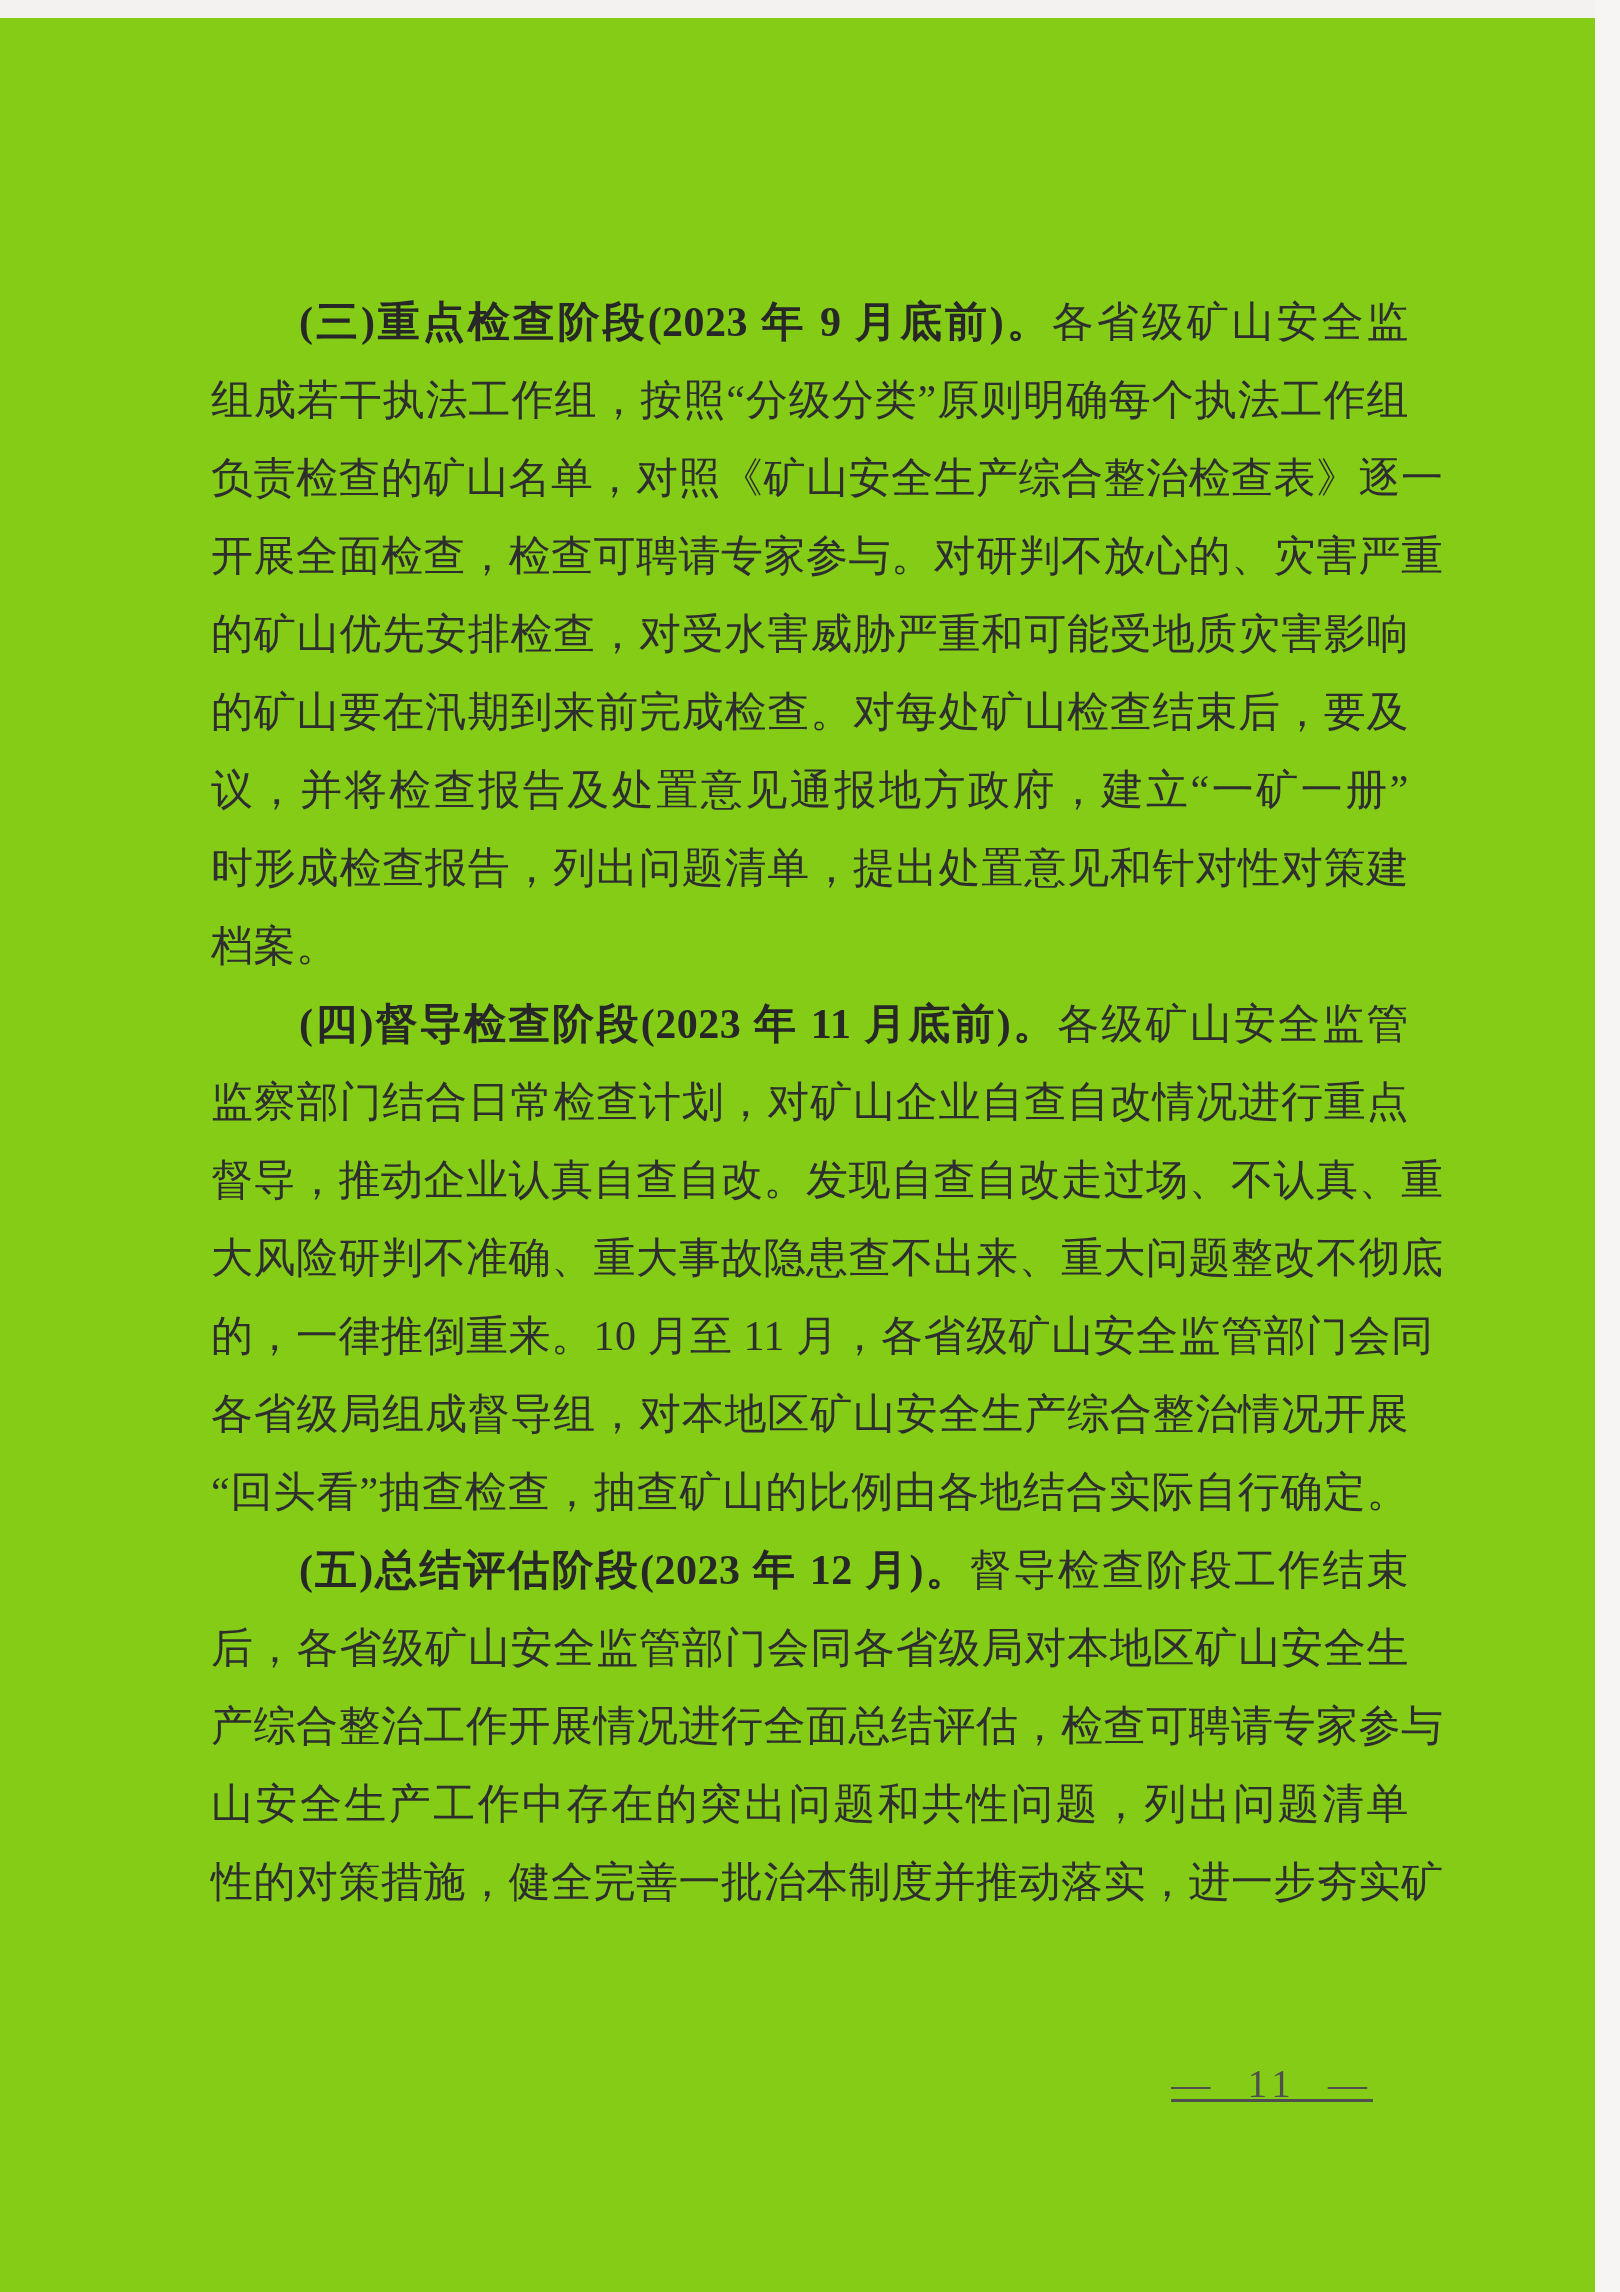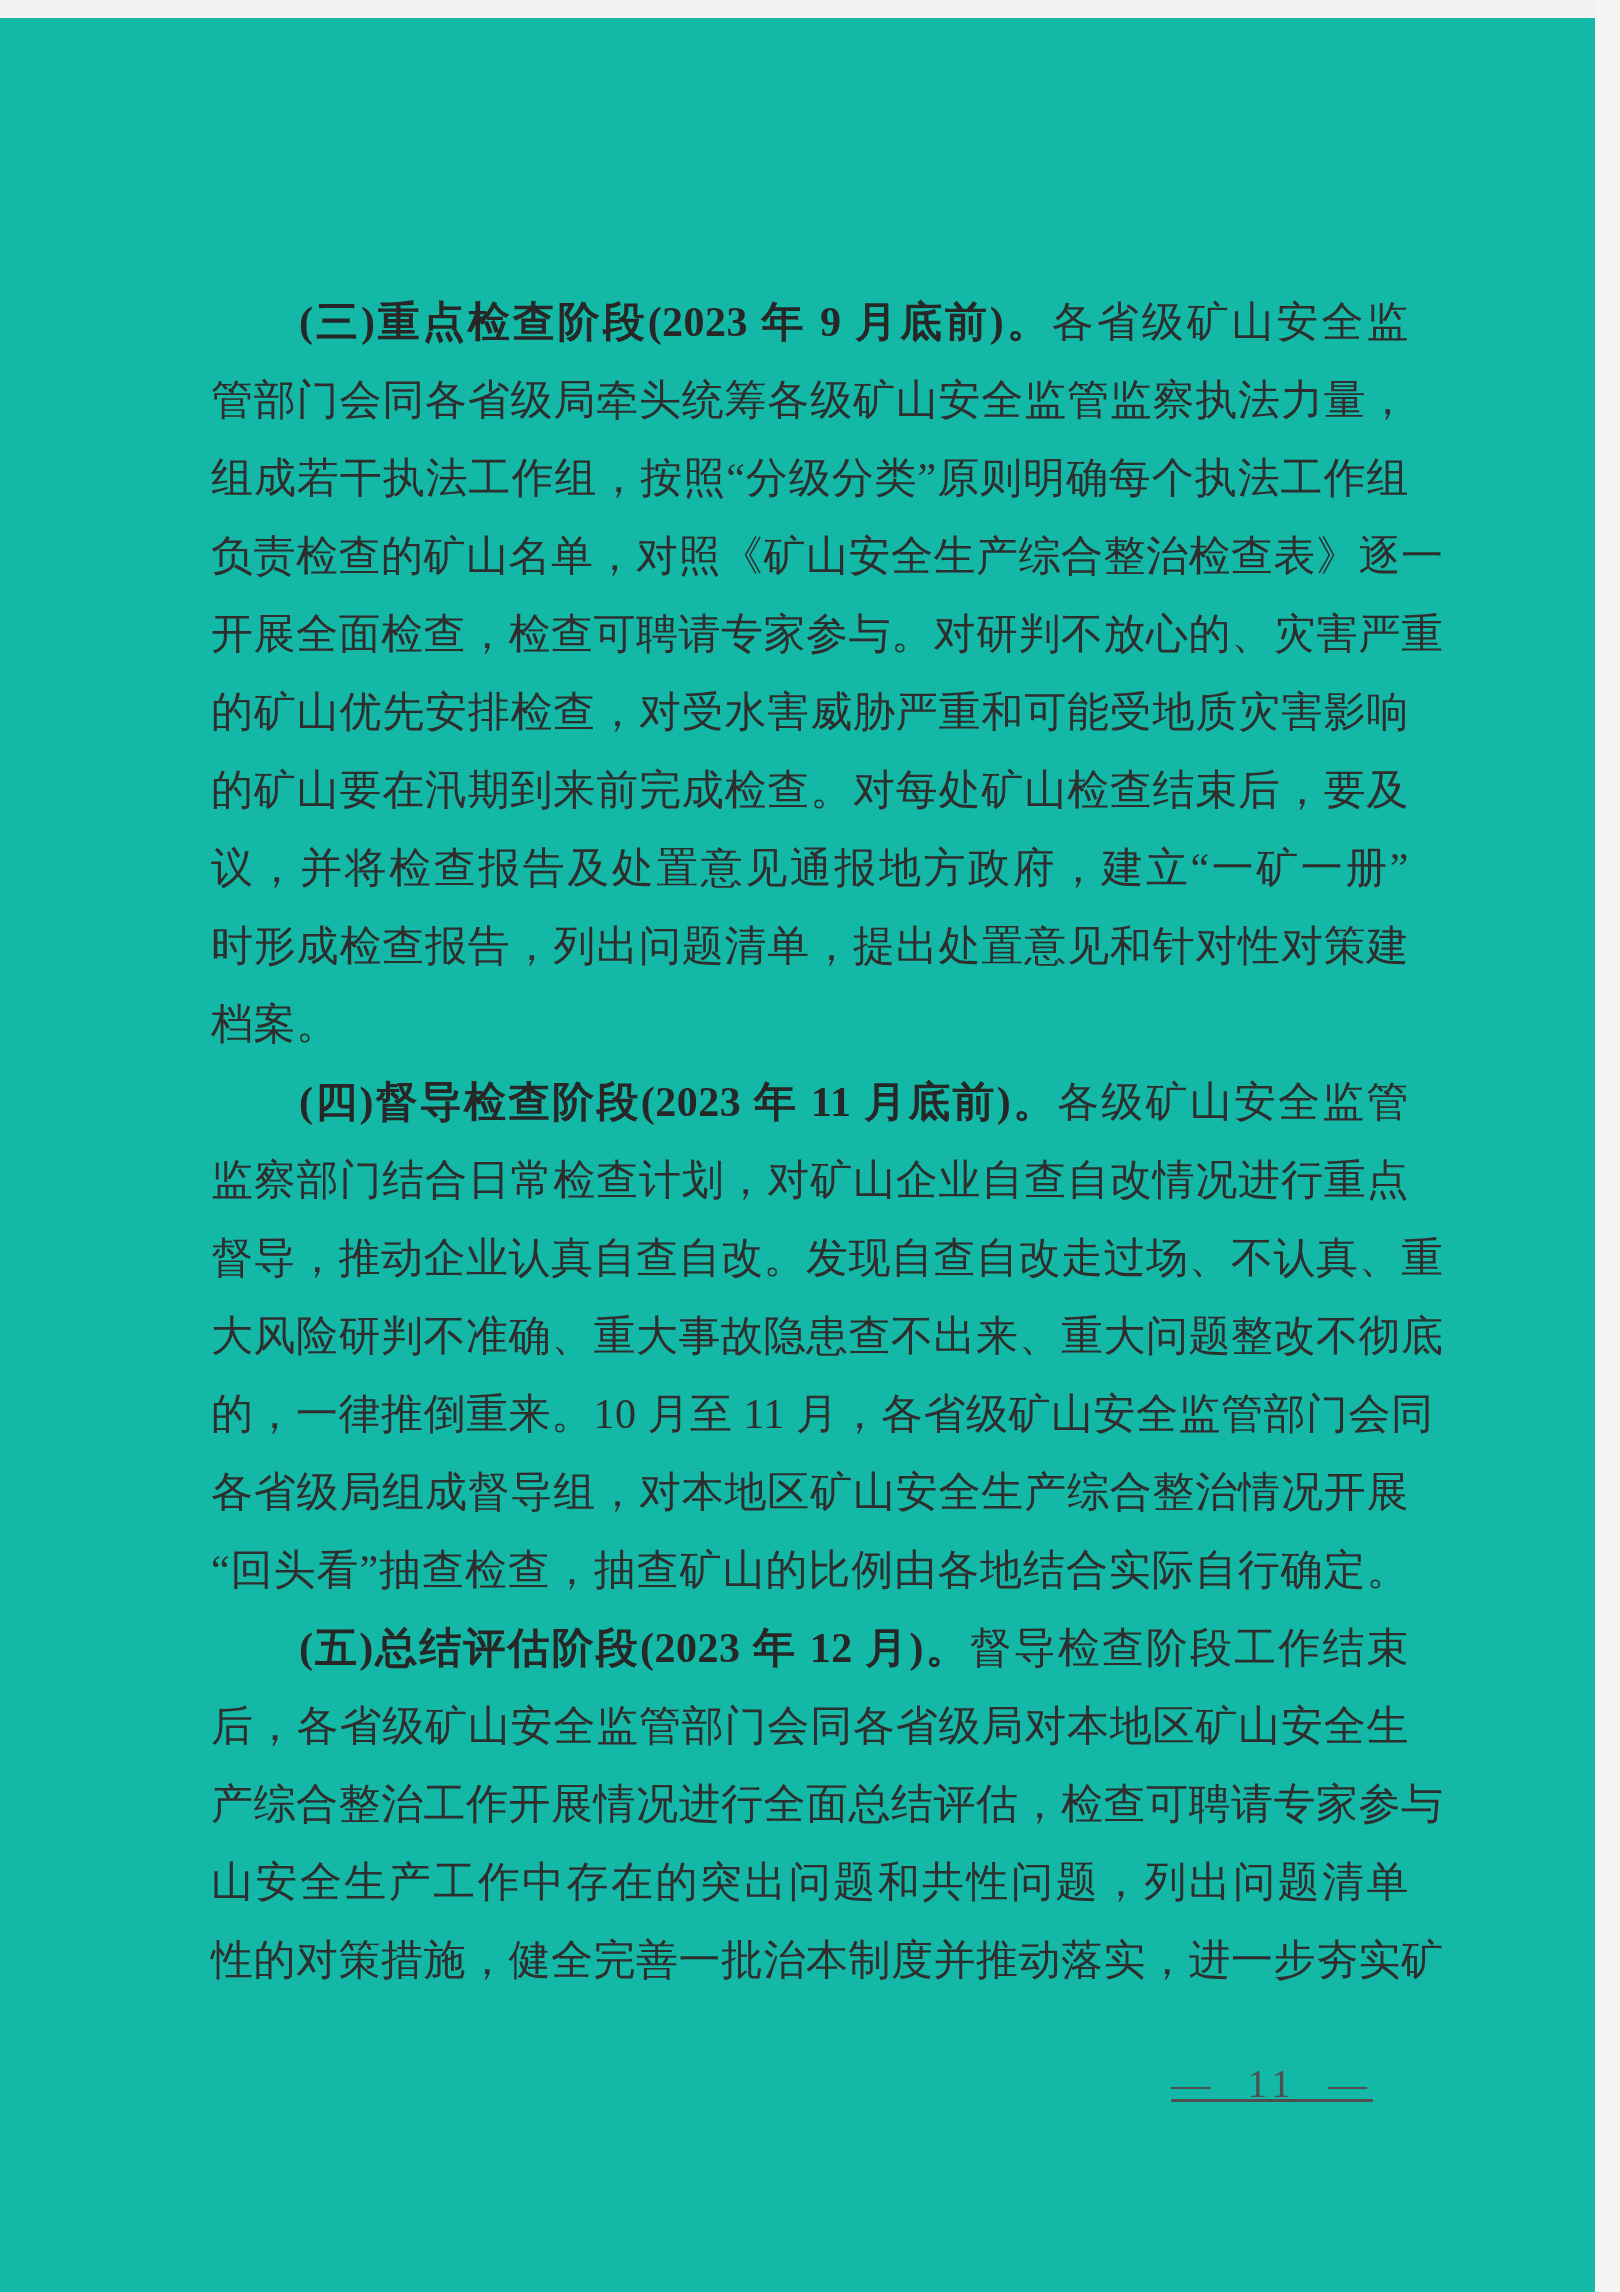--- a/index.html
+++ b/index.html
@@ -8,21 +8,21 @@
     width: 1620px;
     height: 2293px;
     background: #fbfbf9;
     overflow: hidden;
   }
   .page {
     position: absolute;
     left: 0; top: 0;
     width: 1620px;
     height: 2293px;
-    background: #14b8a6;
+    background: #84cc16;
     font-family: "Liberation Serif", "DejaVu Serif", serif;
   }
   
   .scan-edge-top {
     position: absolute; left: 0; top: 0;
     width: 1620px; height: 17.6px;
     background: #f3f2f0;
   }
   .scan-edge-right {
     position: absolute; right: 0; top: 0;
@@ -72,21 +72,20 @@
 </style>
 </head>
 <body>
 
 <div class="page">
   <div class="scan-edge-top"></div>
   <div class="scan-edge-right"></div>
 
   <div class="doc-body">
       <div class="line indent"><span class="seg-bold">(三)重点检查阶段(2023 年 9 月底前)。</span><span class="seg-regular">各省级矿山安全监</span></div>
-      <div class="line"><span class="seg-regular">管部门会同各省级局牵头统筹各级矿山安全监管监察执法力量，</span></div>
       <div class="line"><span class="seg-regular">组成若干执法工作组，按照“分级分类”原则明确每个执法工作组</span></div>
       <div class="line"><span class="seg-regular">负责检查的矿山名单，对照《矿山安全生产综合整治检查表》逐一</span></div>
       <div class="line"><span class="seg-regular">开展全面检查，检查可聘请专家参与。对研判不放心的、灾害严重</span></div>
       <div class="line"><span class="seg-regular">的矿山优先安排检查，对受水害威胁严重和可能受地质灾害影响</span></div>
       <div class="line"><span class="seg-regular">的矿山要在汛期到来前完成检查。对每处矿山检查结束后，要及</span></div>
       <div class="line"><span class="seg-regular">议，并将检查报告及处置意见通报地方政府，建立“一矿一册”</span></div>
       <div class="line"><span class="seg-regular">时形成检查报告，列出问题清单，提出处置意见和针对性对策建</span></div>
       <div class="line no-justify"><span class="seg-regular">档案。</span></div>
       <div class="line indent"><span class="seg-bold">(四)督导检查阶段(2023 年 11 月底前)。</span><span class="seg-regular">各级矿山安全监管</span></div>
       <div class="line"><span class="seg-regular">监察部门结合日常检查计划，对矿山企业自查自改情况进行重点</span></div>

